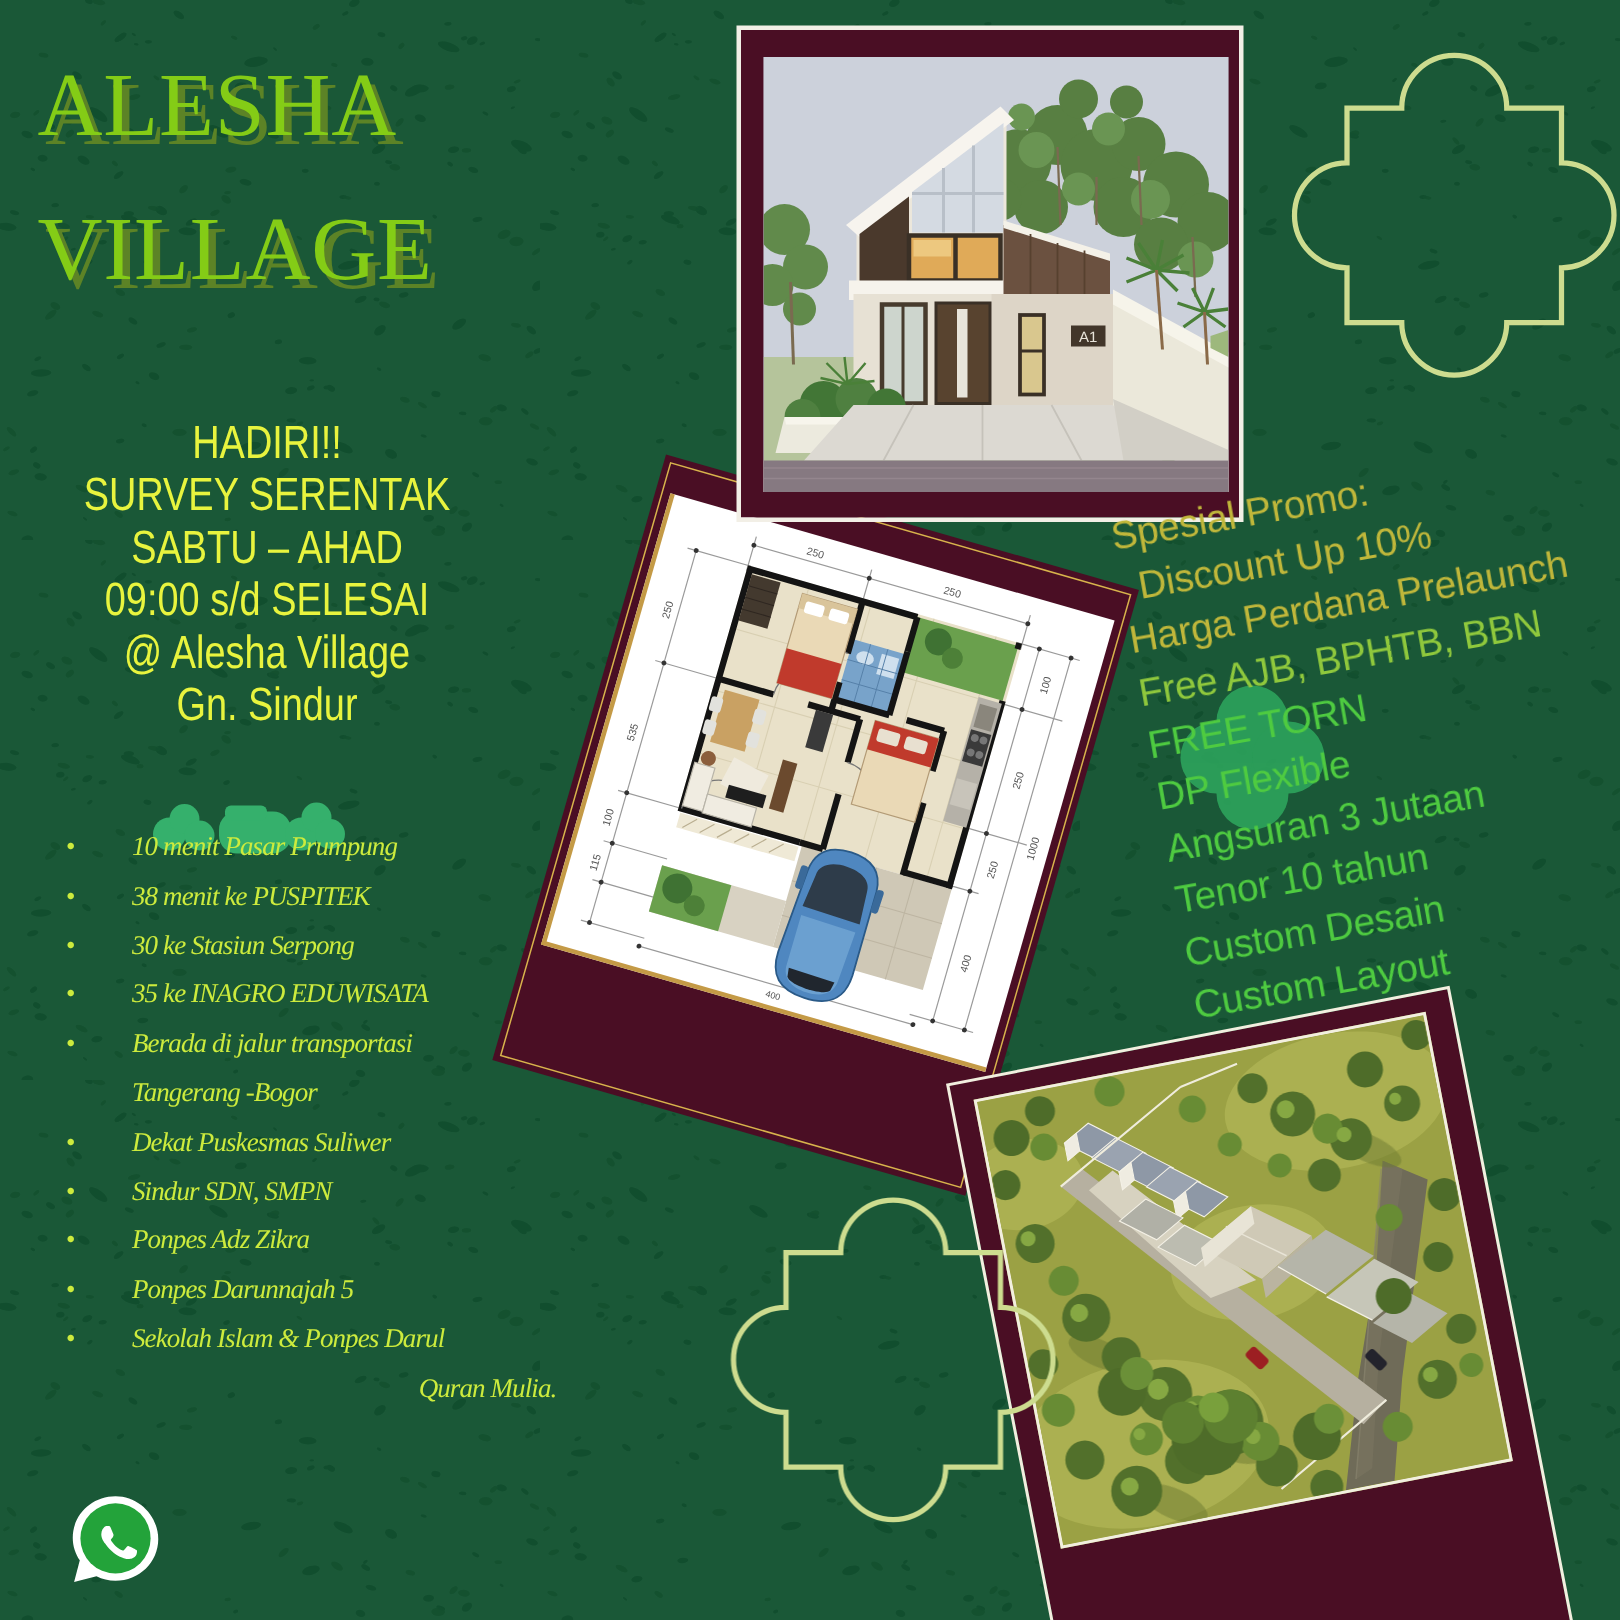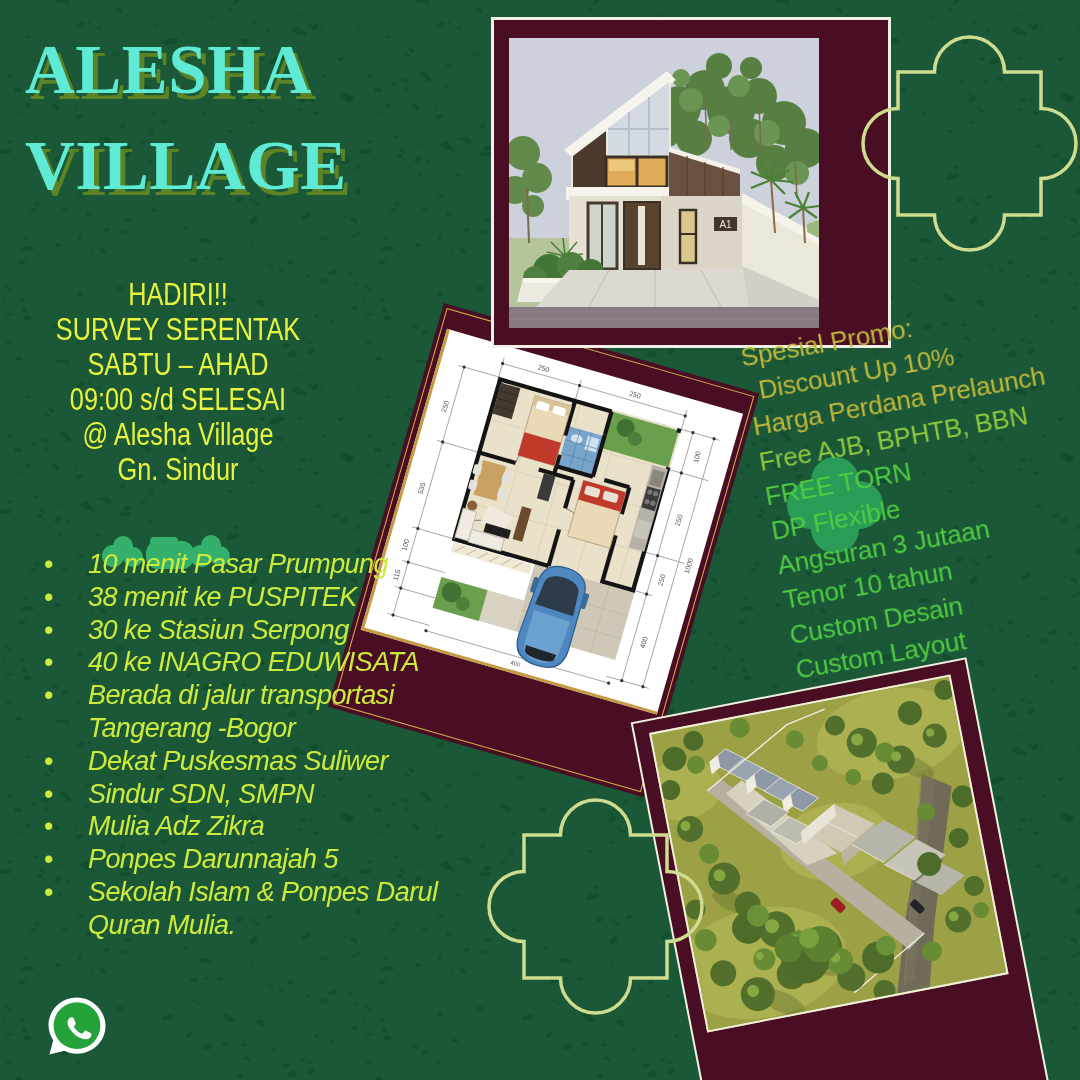--- a/index.html
+++ b/index.html
@@ -416,21 +416,21 @@
         <path d="M8,22 C8,14 16,10 26,10 C36,10 44,14 44,22 L46,44 L6,44 Z" fill="#2e3c4a"></path>
         <path d="M7,50 L45,50 L44,84 C44,94 36,98 26,98 C16,98 8,94 8,84 Z" fill="#6ba0d0"></path>
         <path d="M10,86 L42,86 L41,92 C38,97 14,97 11,92 Z" fill="#20262e"></path>
         <rect x="-3" y="18" width="5" height="16" rx="2" fill="#3a6a9a"></rect>
         <rect x="50" y="18" width="5" height="16" rx="2" fill="#3a6a9a"></rect>
       </g>
     </svg>
   </div>
 </div>
 
-<div class="abs" style="left:494px;top:20px;width:394px;height:325px;background:#4a0e24;outline:3px solid #f2efe6;">
+<div class="abs" style="left:494px;top:20px;width:332px;height:325px;background:#4a0e24;outline:3px solid #f2efe6;">
   <div class="abs" style="left:15px;top:18px;width:310px;height:290px;background:#ccd1dd;overflow:hidden;">
     <svg width="310" height="290">
       <rect width="310" height="290" fill="#ccd1db"></rect>
       <rect y="200" width="310" height="90" fill="#b5c49b"></rect>
 
       <g fill="#587f42">
         <circle cx="170" cy="70" r="22"></circle>
           <circle cx="196" cy="52" r="20"></circle>
         <circle cx="222" cy="72" r="24"></circle>
           <circle cx="250" cy="58" r="18"></circle>
@@ -677,54 +677,54 @@
         <circle cx="180" cy="262" r="16" fill="#4e6c29"></circle>
         <circle cx="190" cy="252" r="10" fill="#6b9038"></circle>
       </g>
 
       <rect x="146" y="196" width="9" height="15" rx="2.5" fill="#9c1f22" transform="rotate(-35 150 203)"></rect>
       <rect x="224" y="212" width="8" height="15" rx="2.5" fill="#23232c" transform="rotate(-35 228 219)"></rect>
     </svg>
   </div>
 </div>
 
-<div class="abs" style="left:25px;top:22px;width:560px;font-family:'Liberation Serif',serif;font-weight:bold;font-size:69px;line-height:96px;color:#5eead4;letter-spacing:0.5px;text-shadow:5px 6px 0 #5c8326;">ALESHA<br>VILLAGE</div>
+<div class="abs" style="left:25px;top:22px;width:560px;font-family:'Liberation Serif',serif;font-weight:normal;font-size:60px;line-height:96px;color:#84cc16;letter-spacing:0.5px;text-shadow:5px 6px 0 #5c8326;">ALESHA<br>VILLAGE</div>
 
 <div class="abs" style="left:0px;top:277px;width:356px;text-align:center;font-size:31px;line-height:35px;color:#e8f43e;transform:scaleX(0.815);transform-origin:178px 0;">
 HADIRI!!<br>SURVEY SERENTAK<br>SABTU – AHAD<br>09:00 s/d SELESAI<br>@ Alesha Village<br>Gn. Sindur
 </div>
 
 <svg class="abs" style="left:93px;top:530px" width="140" height="46">
   <g fill="#35b06c">
     <circle cx="20" cy="26" r="11"></circle>
       <circle cx="30" cy="16" r="10"></circle>
       <circle cx="40" cy="27" r="10"></circle>
     <rect x="53" y="11" width="48" height="28" rx="12"></rect>
     <rect x="57" y="7" width="28" height="10" rx="4"></rect>
     <circle cx="108" cy="26" r="11"></circle>
       <circle cx="118" cy="15" r="10"></circle>
       <circle cx="127" cy="26" r="10"></circle>
   </g>
 </svg>
 
-<div class="abs" style="left:42px;top:548px;width:520px;font-size:27px;line-height:32.8px;color:#cdeb3d;font-style:italic;letter-spacing:-0.6px;">
+<div class="abs" style="left:42px;top:548px;width:520px;font-size:18px;line-height:32.8px;color:#cdeb3d;font-style:italic;letter-spacing:-0.6px;font-family:Liberation Serif, serif;">
 <style>.bl{padding-left:46px;text-indent:0;position:relative;}
 .bl:before{content:'\2022';position:absolute;left:2px;font-style:normal;}</style>
 <div class="bl">10 menit Pasar Prumpung</div>
 <div class="bl">38 menit ke PUSPITEK</div>
 <div class="bl">30 ke Stasiun Serpong</div>
-<div class="bl">40 ke INAGRO EDUWISATA</div>
+<div class="bl">35 ke INAGRO EDUWISATA</div>
 <div class="bl">Berada di jalur transportasi</div>
 <div style="padding-left:46px;">Tangerang -Bogor</div>
 <div class="bl">Dekat Puskesmas Suliwer</div>
 <div class="bl">Sindur SDN, SMPN</div>
-<div class="bl">Mulia Adz Zikra</div>
+<div class="bl">Ponpes Adz Zikra</div>
 <div class="bl">Ponpes Darunnajah 5</div>
 <div class="bl">Sekolah Islam &amp; Ponpes Darul</div>
-<div style="padding-left:46px;">Quran Mulia.</div>
+<div style="padding-left:46px;text-align:center;">Quran Mulia.</div>
 </div>
 
 <svg class="abs" style="left:785px;top:455px" width="100" height="100">
   <g fill="#2da45c" opacity="0.9">
     <circle cx="50" cy="26" r="24"></circle>
     <circle cx="50" cy="74" r="24"></circle>
     <circle cx="26" cy="50" r="24"></circle>
     <circle cx="74" cy="50" r="24"></circle>
   </g>
 </svg>

